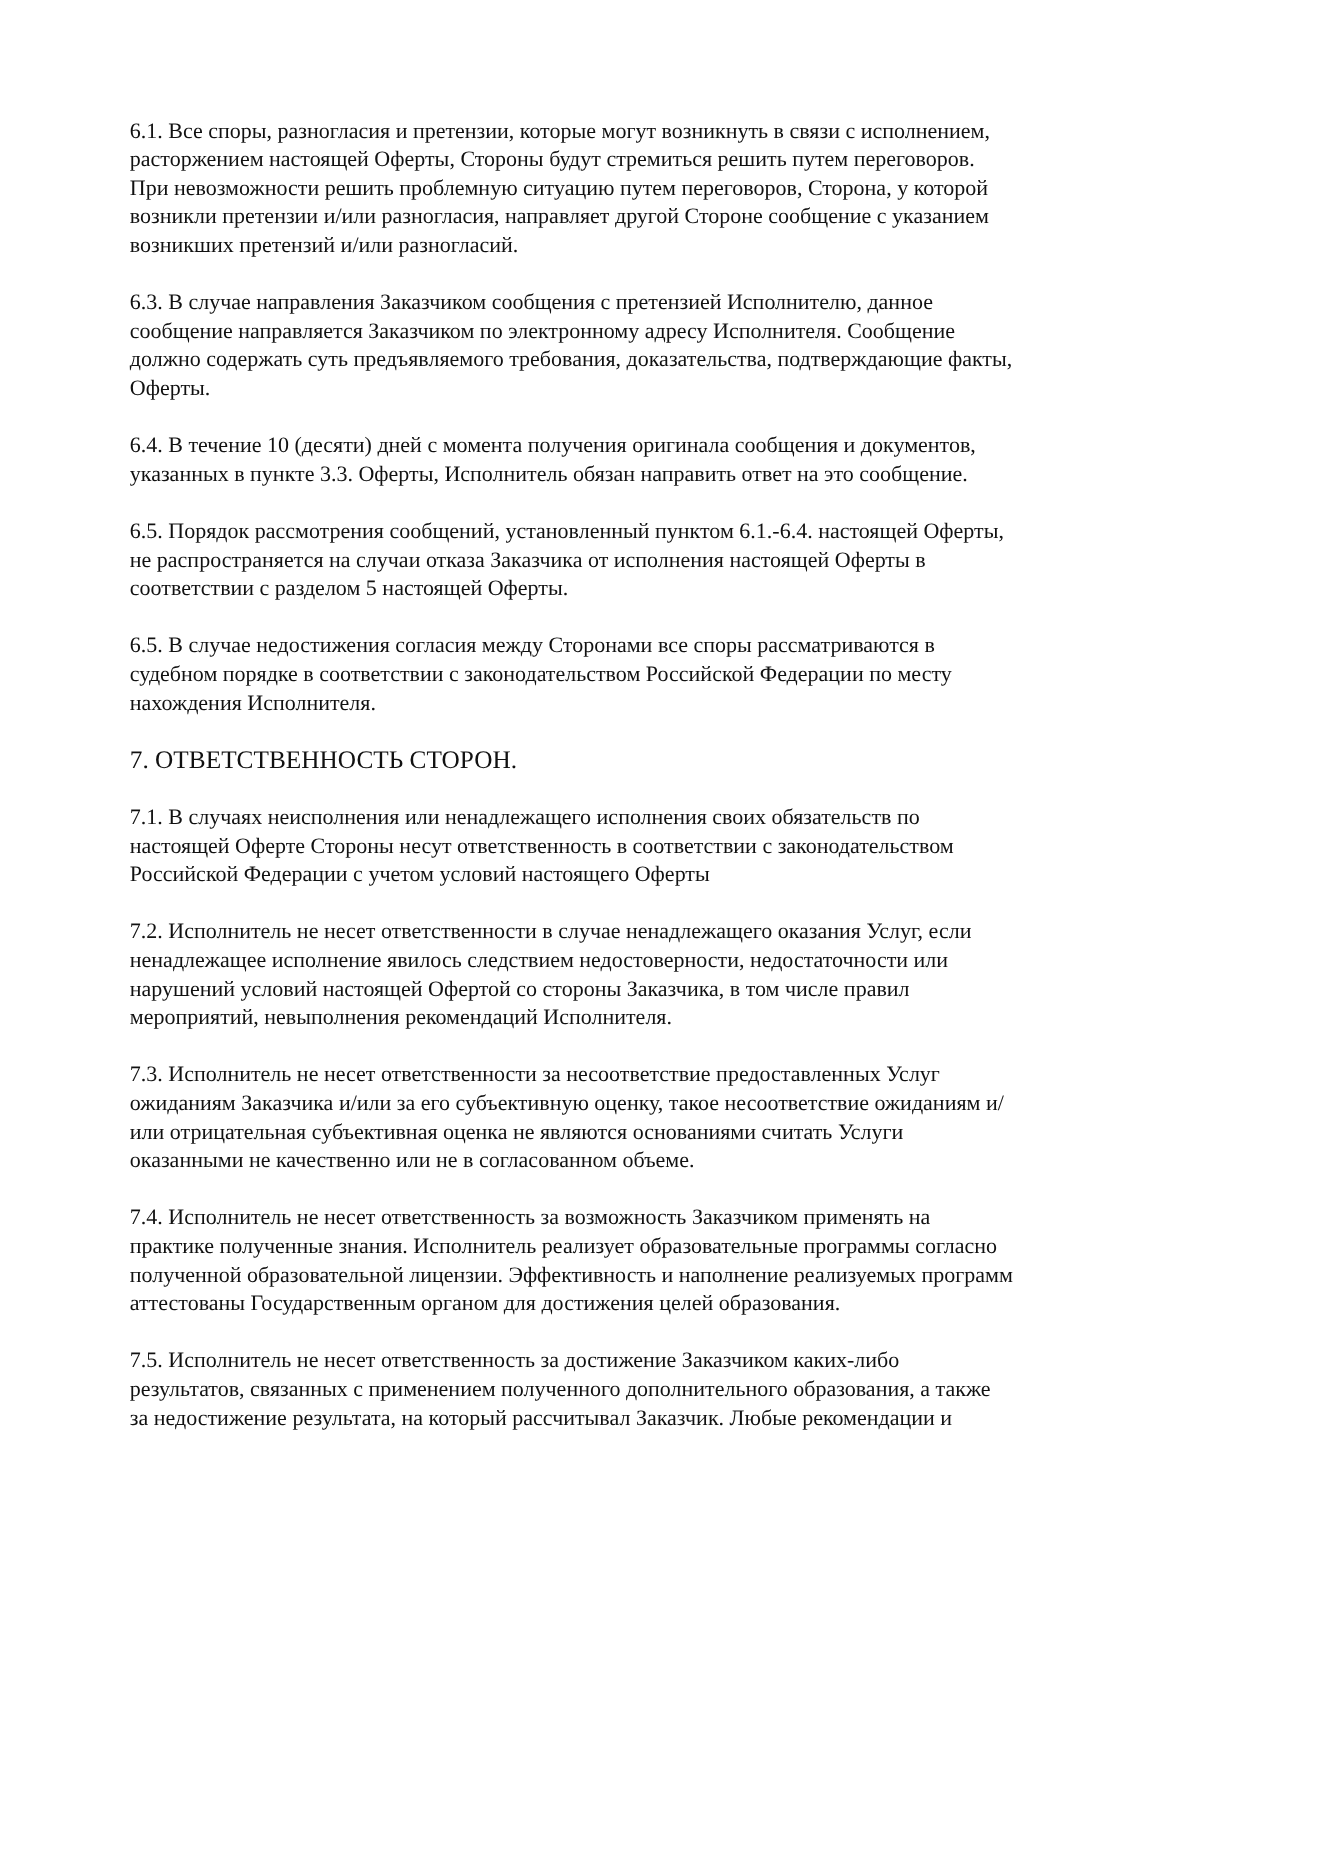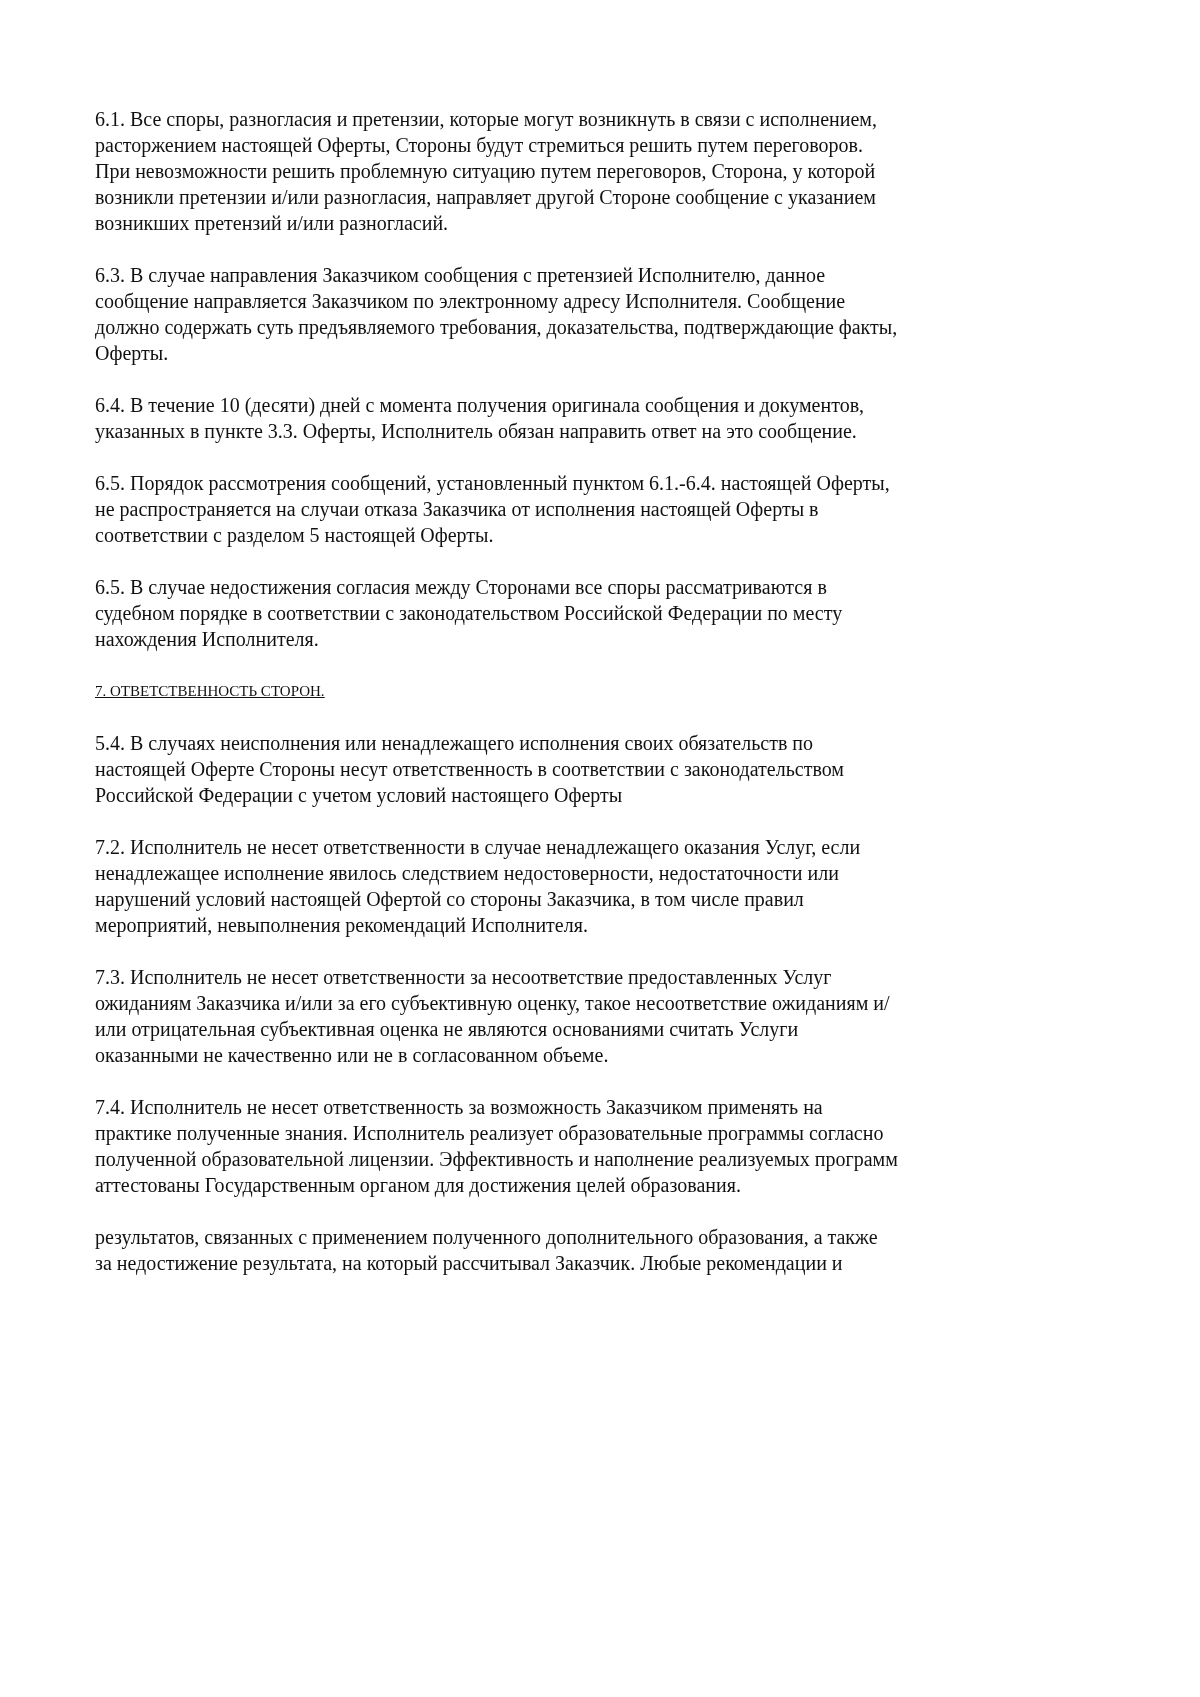--- a/index.html
+++ b/index.html
@@ -10,39 +10,38 @@
     body {
       width: 1200px;
       height: 1697px;
       position: relative;
       overflow: hidden;
       color: #111111;
       font-family: "Liberation Serif", "DejaVu Serif", serif;
     }
     .page {
       position: absolute;
-      left: 95px;
+      left: 118px;
       top: 106px;
       width: 1000px;
     }
     .para {
       margin: 0 0 26px 0;
       font-size: 20px;
       line-height: 26px;
       white-space: nowrap;
     }
     .line {
       display: block;
     }
     .heading {
       margin: 0 0 26px 0;
-      font-size: 15px;
+      font-size: 23px;
       line-height: 26px;
       font-weight: normal;
-      text-decoration: underline;
     }
   </style>
 </head>
 <body>
 
 <div class="page">
 
   <p class="para">
     <span class="line">6.1. Все споры, разногласия и претензии, которые могут возникнуть в связи с исполнением,</span>
     <span class="line">расторжением настоящей Оферты, Стороны будут стремиться решить путем переговоров.</span>
@@ -74,21 +73,21 @@
     <span class="line">6.5. В случае недостижения согласия между Сторонами все споры рассматриваются в</span>
     <span class="line">судебном порядке в соответствии с законодательством Российской Федерации по месту</span>
     <span class="line">нахождения Исполнителя.</span>
   </p>
 
   <h2 class="heading">
     <span class="line">7. ОТВЕТСТВЕННОСТЬ СТОРОН.</span>
   </h2>
 
   <p class="para">
-    <span class="line">5.4. В случаях неисполнения или ненадлежащего исполнения своих обязательств по</span>
+    <span class="line">7.1. В случаях неисполнения или ненадлежащего исполнения своих обязательств по</span>
     <span class="line">настоящей Оферте Стороны несут ответственность в соответствии с законодательством</span>
     <span class="line">Российской Федерации с учетом условий настоящего Оферты</span>
   </p>
 
   <p class="para">
     <span class="line">7.2. Исполнитель не несет ответственности в случае ненадлежащего оказания Услуг, если</span>
     <span class="line">ненадлежащее исполнение явилось следствием недостоверности, недостаточности или</span>
     <span class="line">нарушений условий настоящей Офертой со стороны Заказчика, в том числе правил</span>
     <span class="line">мероприятий, невыполнения рекомендаций Исполнителя.</span>
   </p>
@@ -101,17 +100,18 @@
   </p>
 
   <p class="para">
     <span class="line">7.4. Исполнитель не несет ответственность за возможность Заказчиком применять на</span>
     <span class="line">практике полученные знания. Исполнитель реализует образовательные программы согласно</span>
     <span class="line">полученной образовательной лицензии. Эффективность и наполнение реализуемых программ</span>
     <span class="line">аттестованы Государственным органом для достижения целей образования.</span>
   </p>
 
   <p class="para">
+    <span class="line">7.5. Исполнитель не несет ответственность за достижение Заказчиком каких-либо</span>
     <span class="line">результатов, связанных с применением полученного дополнительного образования, а также</span>
     <span class="line">за недостижение результата, на который рассчитывал Заказчик. Любые рекомендации и</span>
   </p>
 
 </div>
 
 </body></html>

